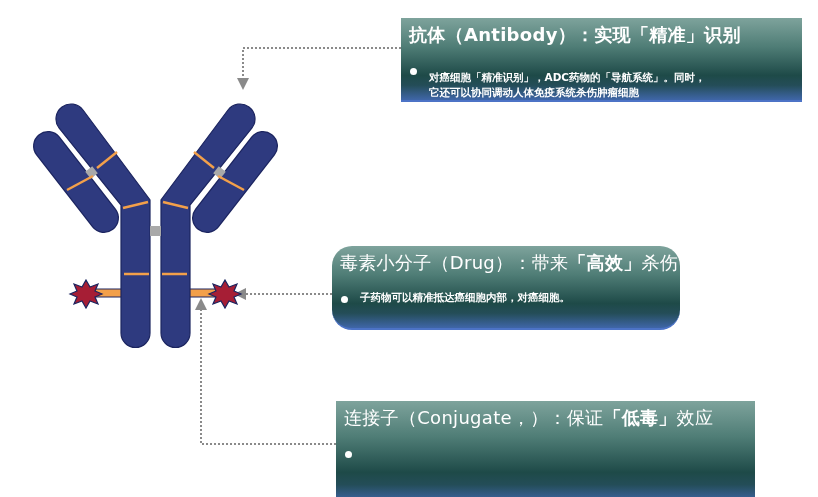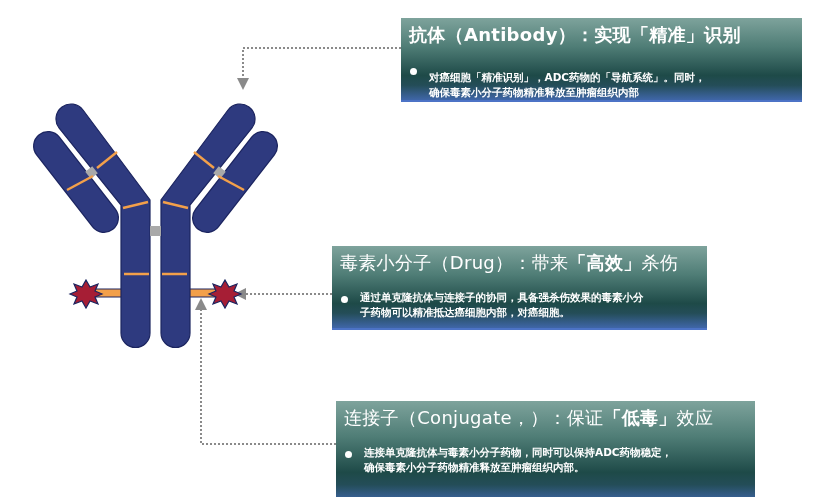--- a/index.html
+++ b/index.html
@@ -13,21 +13,21 @@
     border-bottom:2px solid #4c73c6;
   }
   .box .title { position:absolute; left:8px; top:5px; white-space:nowrap; font-size:18px; line-height:24px; letter-spacing:0.3px; }
   .box .title b { font-weight:bold; }
   .box .bullet { position:absolute; left:9px; width:7px; height:7px; border-radius:50%; background:#ffffff; }
   .box .desc { position:absolute; left:28px; font-size:10.5px; line-height:15px; font-weight:bold; white-space:nowrap; }
   #box-antibody { left:401px; top:18px; width:401px; height:84px; }
   #box-antibody .title { font-weight:bold; }
   #box-antibody .bullet { top:50px; }
   #box-antibody .desc { top:44px;margin-top:8px; }
-  #box-drug { left:332px; top:246px; width:375px; height:84px; }
+  #box-drug { left:332px; top:246px; width:348px; height:84px;border-radius:20px; }
   #box-drug .bullet { top:50px; }
   #box-drug .desc { top:44px; }
   #box-linker { left:336px; top:401px; width:419px; height:104px; }
   #box-linker .bullet { top:50px; }
   #box-linker .desc { top:44px; }
 </style>
 </head>
 <body>
 
 <svg class="figure" width="818" height="497" viewBox="0 0 818 497" xmlns="http://www.w3.org/2000/svg">
@@ -93,33 +93,28 @@
   <g>
     <polygon points="225,280 229,287 237,284 234,291 241,294 234,297 237,304 229,301 225,308 221,301 213,304 216,297 209,294 216,291 213,284 221,287" fill="#a61e35" stroke="#1c2560" stroke-width="1.2"></polygon>
   </g>
 </svg>
 
 <div class="box" id="box-antibody">
   <div class="title"><span>抗体（Antibody）：实现</span><b>「精准」</b><span>识别</span></div>
   <span class="bullet"></span>
   <div class="desc">
     <div>对癌细胞「精准识别」，ADC药物的「导航系统」。同时，</div>
-    <div>确保毒素小分子药物精准释放至肿瘤组织内部</div>
+    <div>它还可以协同调动人体免疫系统杀伤肿瘤细胞</div>
   </div>
 </div>
 
 <div class="box" id="box-drug">
   <div class="title"><span>毒素小分子（Drug）：带来</span><b>「高效」</b><span>杀伤</span></div>
   <span class="bullet"></span>
   <div class="desc">
-    <div>通过单克隆抗体与连接子的协同，具备强杀伤效果的毒素小分</div>
     <div>子药物可以精准抵达癌细胞内部，对癌细胞。</div>
   </div>
 </div>
 
 <div class="box" id="box-linker">
   <div class="title"><span>连接子（Conjugate，）：保证</span><b>「低毒」</b><span>效应</span></div>
   <span class="bullet"></span>
-  <div class="desc">
-    <div>连接单克隆抗体与毒素小分子药物，同时可以保持ADC药物稳定，</div>
-    <div>确保毒素小分子药物精准释放至肿瘤组织内部。</div>
-  </div>
 </div>
 
 </body></html>

